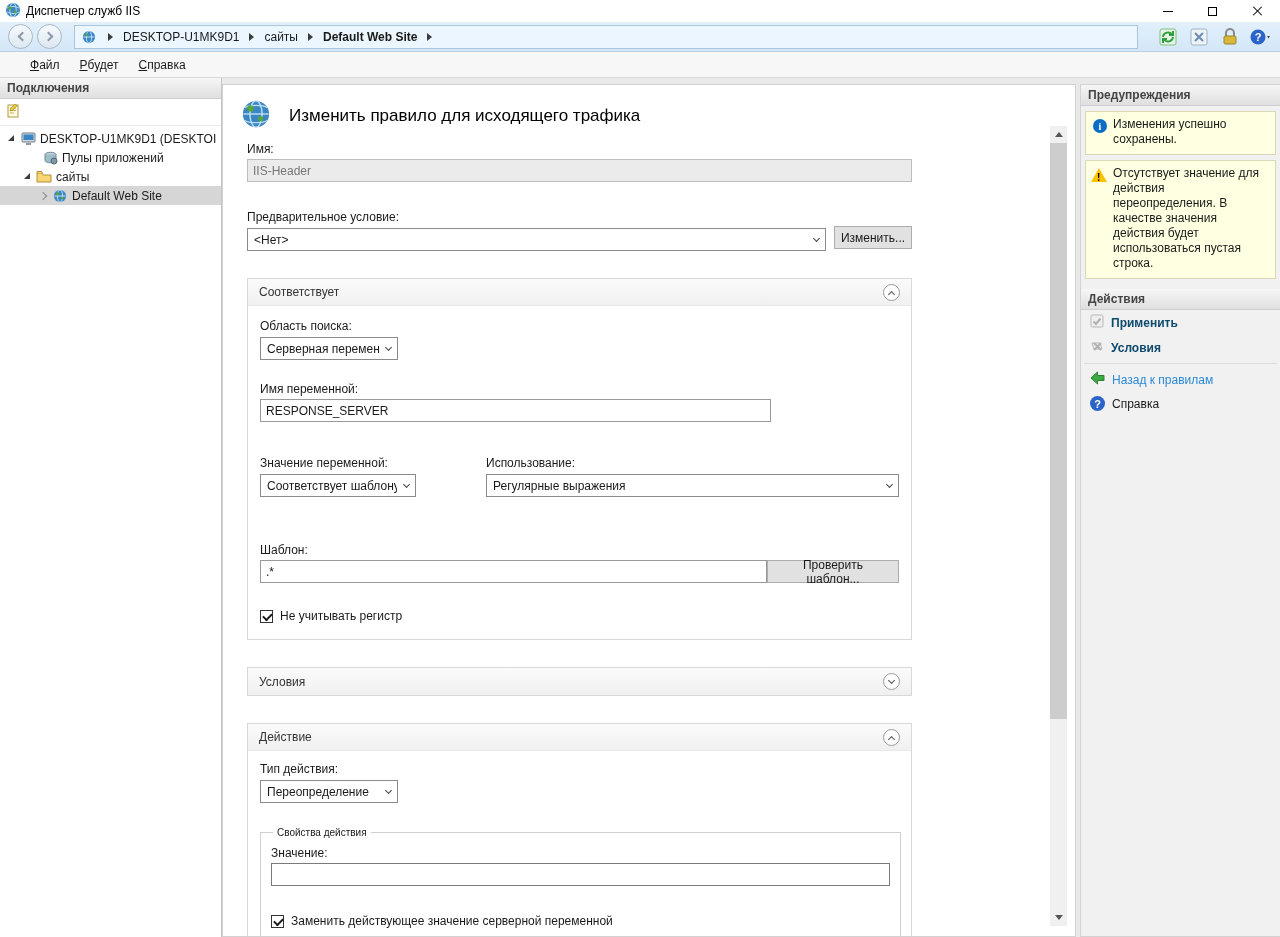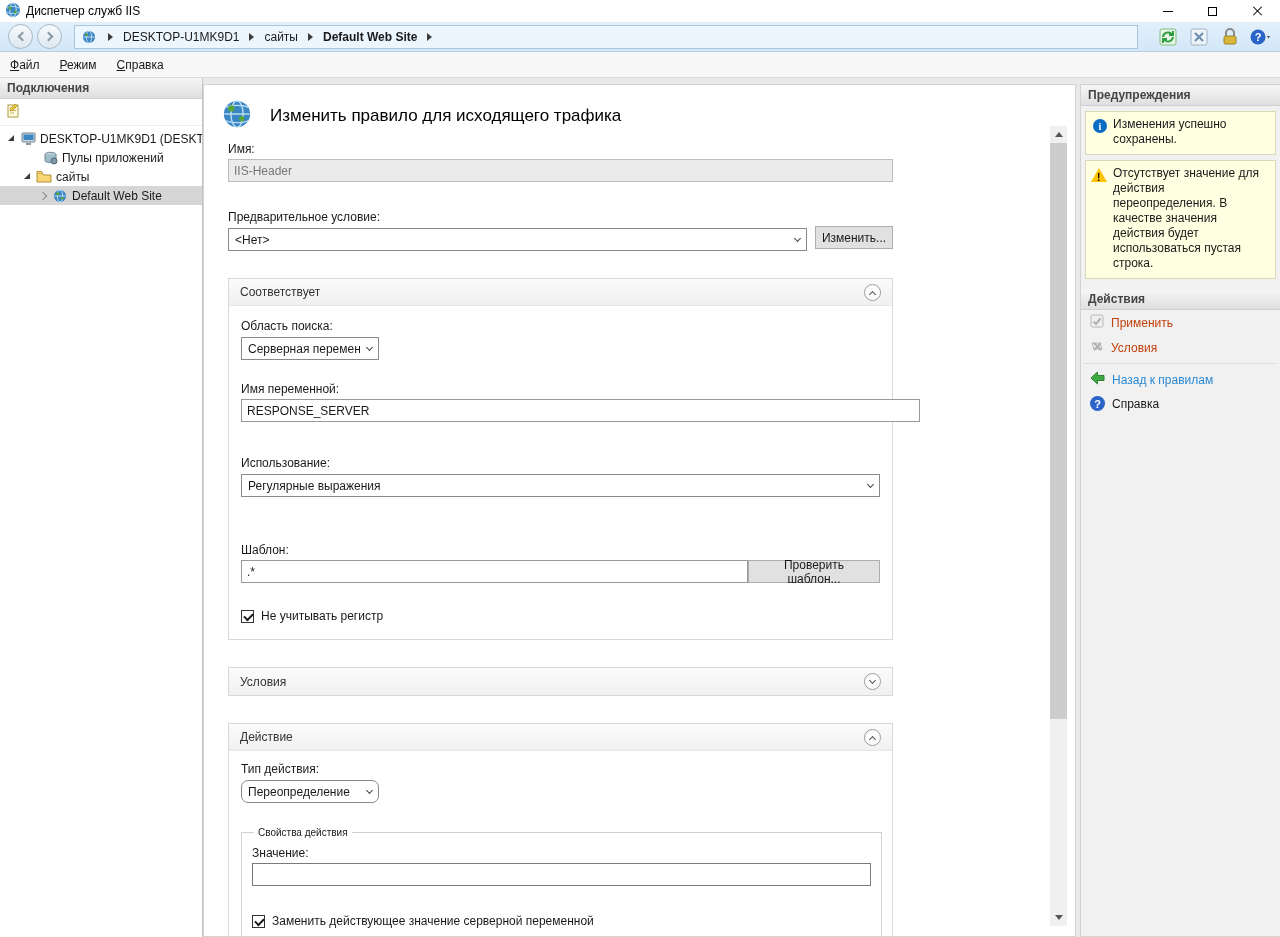--- a/index.html
+++ b/index.html
@@ -25,27 +25,27 @@
   .nav-arrow.left { transform:rotate(45deg); margin-left:3px; }
   .nav-arrow.right { transform:rotate(-135deg); margin-right:3px; }
   .crumb-bar { flex:1; height:24px; background:#ecf6fe; border:1px solid #a9c6dd; display:flex; align-items:center; padding:0 7px; margin:0 10px 0 8px; }
   .crumb-item { margin:0 2px; white-space:nowrap; }
   .crumb-sep { width:0; height:0; border-top:4px solid transparent; border-bottom:4px solid transparent; border-left:5px solid #3c3c3c; margin:0 8px; }
   .crumb-globe { margin-right:4px; display:flex; }
   .abar-icons { display:flex; align-items:center; }
   .abar-icon { width:22px; height:22px; margin-left:9px; display:flex; align-items:center; justify-content:center; }
 
   
-  .menubar { height:26px; background:#f7f7f7; border-bottom:1px solid #d9d9d9; display:flex; align-items:center; padding-left:0; }
+  .menubar { height:26px; background:#f7f7f7; border-bottom:1px solid #d9d9d9; display:flex; align-items:center; padding-left:20px; }
   .menu-item { padding:4px 10px; }
   .menu-item u { text-decoration:underline; }
 
   
   .body-row { display:flex; height:859px; background:#e9e9e9; }
-  .left-panel { width:203px; background:#ffffff; border-right:1px solid #c5c5c5; display:flex; flex-direction:column; }
+  .left-panel { width:222px; background:#ffffff; border-right:1px solid #c5c5c5; display:flex; flex-direction:column; }
   .panel-header { height:21px; background:linear-gradient(#f6f6f6,#dfdfdf); border-bottom:1px solid #cfcfcf; font-weight:bold; color:#444; display:flex; align-items:center; padding:0 7px; flex:none; }
   .conn-toolbar { height:27px; border-bottom:1px solid #ececec; display:flex; align-items:center; padding:0 5px; }
 
   .tree { padding-top:3px; }
   .tree-row { height:19px; display:flex; align-items:center; white-space:nowrap; overflow:hidden; }
   .tree-row.selected { background:#d6d6d6; }
   .expander { width:11px; height:11px; margin-right:1px; position:relative; flex:none; }
   .exp-filled::before { content:""; position:absolute; left:2px; top:2px; width:0; height:0; border-left:6px solid transparent; border-bottom:6px solid #3c3c3c; }
   .exp-collapsed::before { content:""; position:absolute; left:2px; top:3px; width:5px; height:5px; border-top:1px solid #8a8a8a; border-right:1px solid #8a8a8a; transform:rotate(45deg); }
   .tree-icon { width:16px; height:16px; margin:0 4px 0 2px; flex:none; display:flex; align-items:center; justify-content:center; }
@@ -92,21 +92,21 @@
   
   .right-panel { width:200px; margin-top:6px; background:#f1f1f1; border:1px solid #d2d2d2; border-right:none; }
   .alert { margin:5px 4px 0; background:#ffffe1; border:1px solid #d9d9b8; padding:5px 6px 7px 27px; position:relative; line-height:15px; }
   .info-icon { position:absolute; left:7px; top:7px; width:14px; height:14px; border-radius:50%; background:#0a6cc4; display:flex; align-items:center; justify-content:center; }
   .info-icon::before { content:"i"; color:#fff; font-size:10px; font-weight:bold; font-family:"Liberation Serif", serif; }
   .warn-icon { position:absolute; left:5px; top:7px; width:0; height:0; border-left:8px solid transparent; border-right:8px solid transparent; border-bottom:14px solid #fdc300; }
   .warn-icon::after { content:"!"; position:absolute; left:-2px; top:2px; font-size:10px; font-weight:bold; color:#000; }
   .actions-header { margin-top:10px; }
   .action-item { display:flex; align-items:center; padding:4px 9px; }
   .action-item .txt { margin-left:7px; }
-  .disabled-txt { color:#c2410c; }
+  .disabled-txt { color:#0c4a6e;font-weight:bold; }
   .link-txt { color:#2a8ad6; }
   .sep { height:1px; background:#dcdcdc; margin:3px 3px; }
   .help-circle { width:15px; height:15px; border-radius:50%; background:#2a64c8; display:flex; align-items:center; justify-content:center; }
   .help-circle::before { content:"?"; color:#fff; font-size:11px; font-weight:bold; }
 </style>
 </head>
 <body>
 
 <div>
 
@@ -186,21 +186,21 @@
             <circle cx="8" cy="9" r="7.5" fill="#2a64c8"></circle>
             <text x="8" y="13" text-anchor="middle" font-size="11" font-weight="bold" fill="#fff" font-family="Liberation Sans, sans-serif">?</text>
             <path d="M17 8 l3 0 -1.5 2.5 z" fill="#444"></path>
           </svg>
       </span>
     </div>
   </div>
 
   <div class="menubar">
     <span class="menu-item"><u>Ф</u><span>айл</span></span>
-    <span class="menu-item"><u>Р</u><span>ежим</span></span>
+    <span class="menu-item"><u>Р</u><span>будет</span></span>
     <span class="menu-item"><u>С</u><span>правка</span></span>
   </div>
 
   <div class="body-row">
 
     <div class="left-panel">
       <div class="panel-header">Подключения</div>
       <div class="conn-toolbar">
         <span>
           <svg width="16" height="16" viewBox="0 0 16 16">
@@ -299,23 +299,32 @@
         <div class="section-body">
           <label class="lbl" style="margin-top:4px;">Область поиска:</label>
           <div class="select" style="width:138px;">
             <span class="sel-text">Серверная переменн</span>
             <span class="sel-arrow">
                 <span class="sel-chev"></span>
               </span>
           </div>
 
           <label class="lbl" style="margin-top:22px;">Имя переменной:</label>
-          <input class="text-input" style="width: 679px;" type="text" value="RESPONSE_SERVER">
+          <input class="text-input" style="width: 511px;" type="text" value="RESPONSE_SERVER">
 
           <div class="row" style="margin-top:34px; align-items:flex-start;">
+            <div style="width:226px;">
+              <label class="lbl">Значение переменной:</label>
+              <div class="select" style="width:156px;">
+                <span class="sel-text">Соответствует шаблону</span>
+                <span class="sel-arrow">
+                    <span class="sel-chev"></span>
+                  </span>
+              </div>
+            </div>
             <div style="flex:1;">
               <label class="lbl">Использование:</label>
               <div class="select" style="width:100%;">
                 <span class="sel-text">Регулярные выражения</span>
                 <span class="sel-arrow">
                     <span class="sel-chev"></span>
                   </span>
               </div>
             </div>
           </div>
@@ -344,21 +353,21 @@
 
       <div class="section">
         <div class="section-header">
           <span>Действие</span>
           <span class="chev-btn">
               <span class="chev up"></span>
             </span>
         </div>
         <div class="section-body">
           <label class="lbl" style="margin-top:2px;">Тип действия:</label>
-          <div class="select" style="width:138px;border-radius:7px;">
+          <div class="select" style="width:138px;">
             <span class="sel-text">Переопределение</span>
             <span class="sel-arrow">
                 <span class="sel-chev"></span>
               </span>
           </div>
 
           <fieldset class="props">
             <legend>Свойства действия</legend>
             <label class="lbl" style="margin-top:4px;">Значение:</label>
             <input class="text-input" style="width: 100%; border-color: rgb(122, 122, 122);" type="text" value="">

